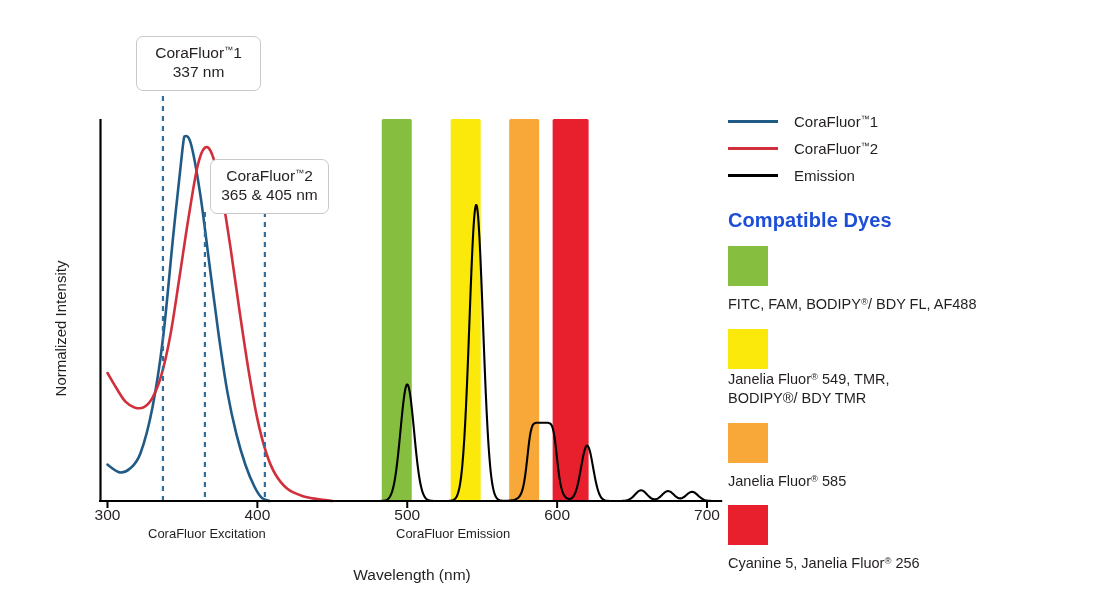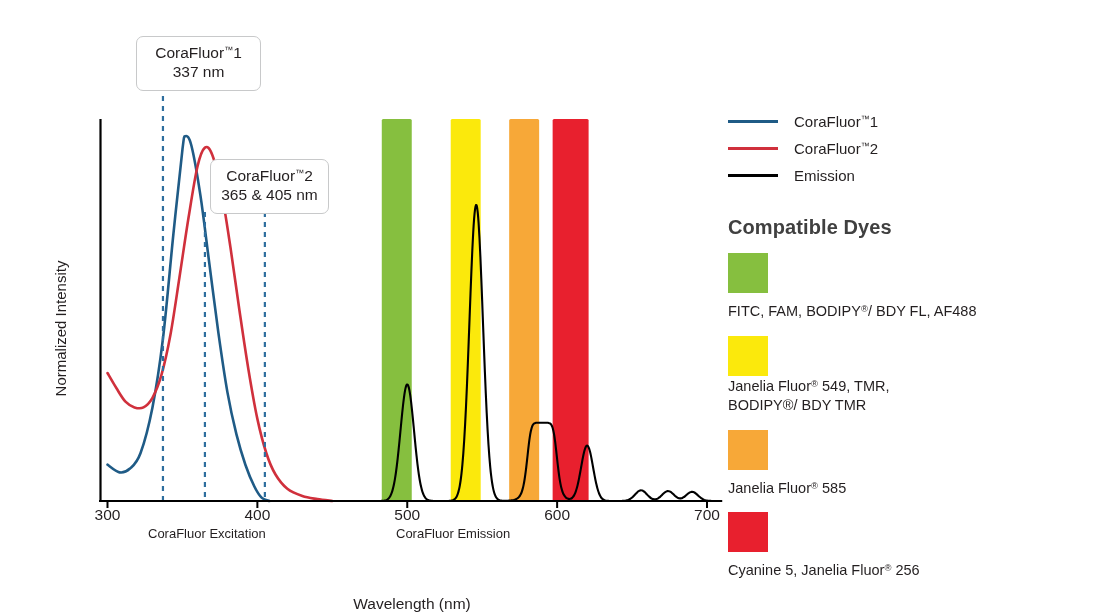--- a/index.html
+++ b/index.html
@@ -77,21 +77,20 @@
     white-space: nowrap;
   }
   #xaxis-title {
     position: absolute;
     left: 0;
     top: 566px;
     width: 824px;
     text-align: center;
     font-size: 15.5px;
     color: #231f20;
-    margin-top: 29px;
   }
   #yaxis-title {
     position: absolute;
     left: -40px;
     top: 320px;
     width: 200px;
     text-align: center;
     font-size: 15px;
     color: #231f20;
     transform: rotate(-90deg);
@@ -120,25 +119,25 @@
     font-size: 15px;
     color: #231f20;
     white-space: nowrap;
   }
   .line-legend-label .sup {
     font-size: 9px;
     vertical-align: 5px;
   }
 
   #dyes-heading {
-    margin-top: 27px;
+    margin-top: 20px;
     margin-bottom: 6px;
     font-size: 20px;
     font-weight: bold;
-    color: #404040;
+    color: #1d4ed8;
     letter-spacing: 0.1px;
   }
 
   .dye-row {
     display: flex;
     align-items: flex-start;
     margin-top: 14px;
     flex-direction: column;
   }
   .dye-swatch {

